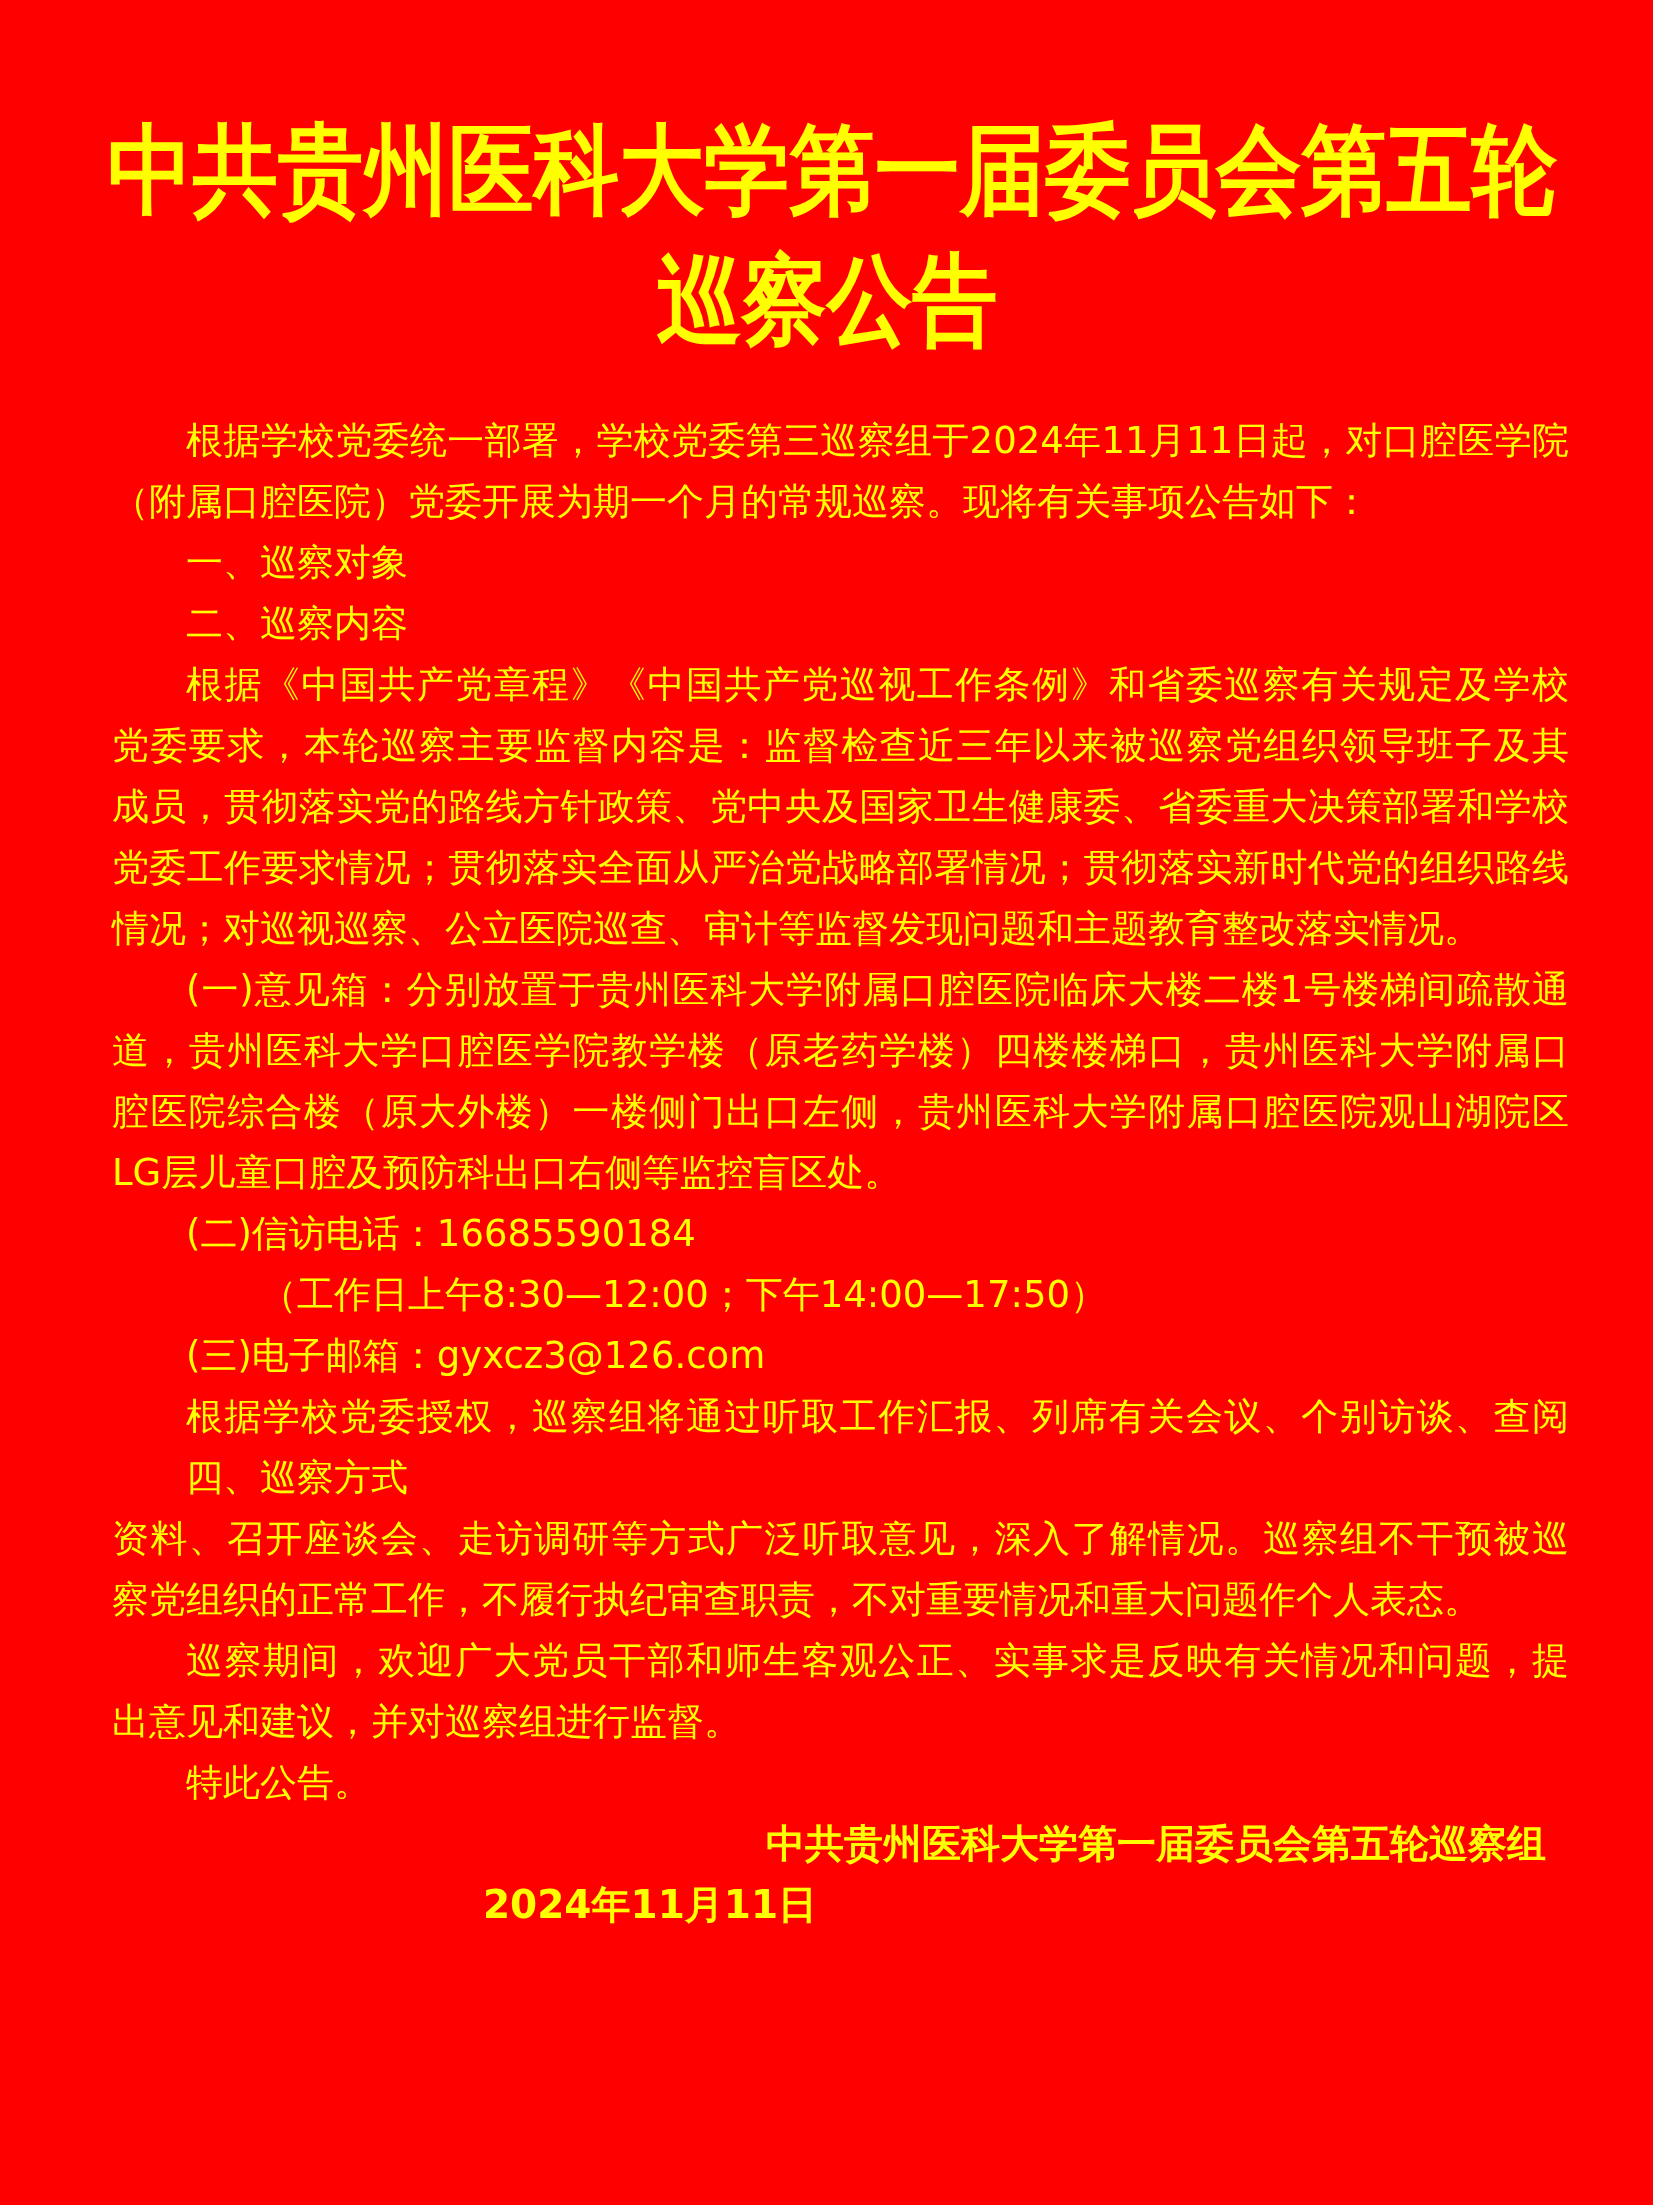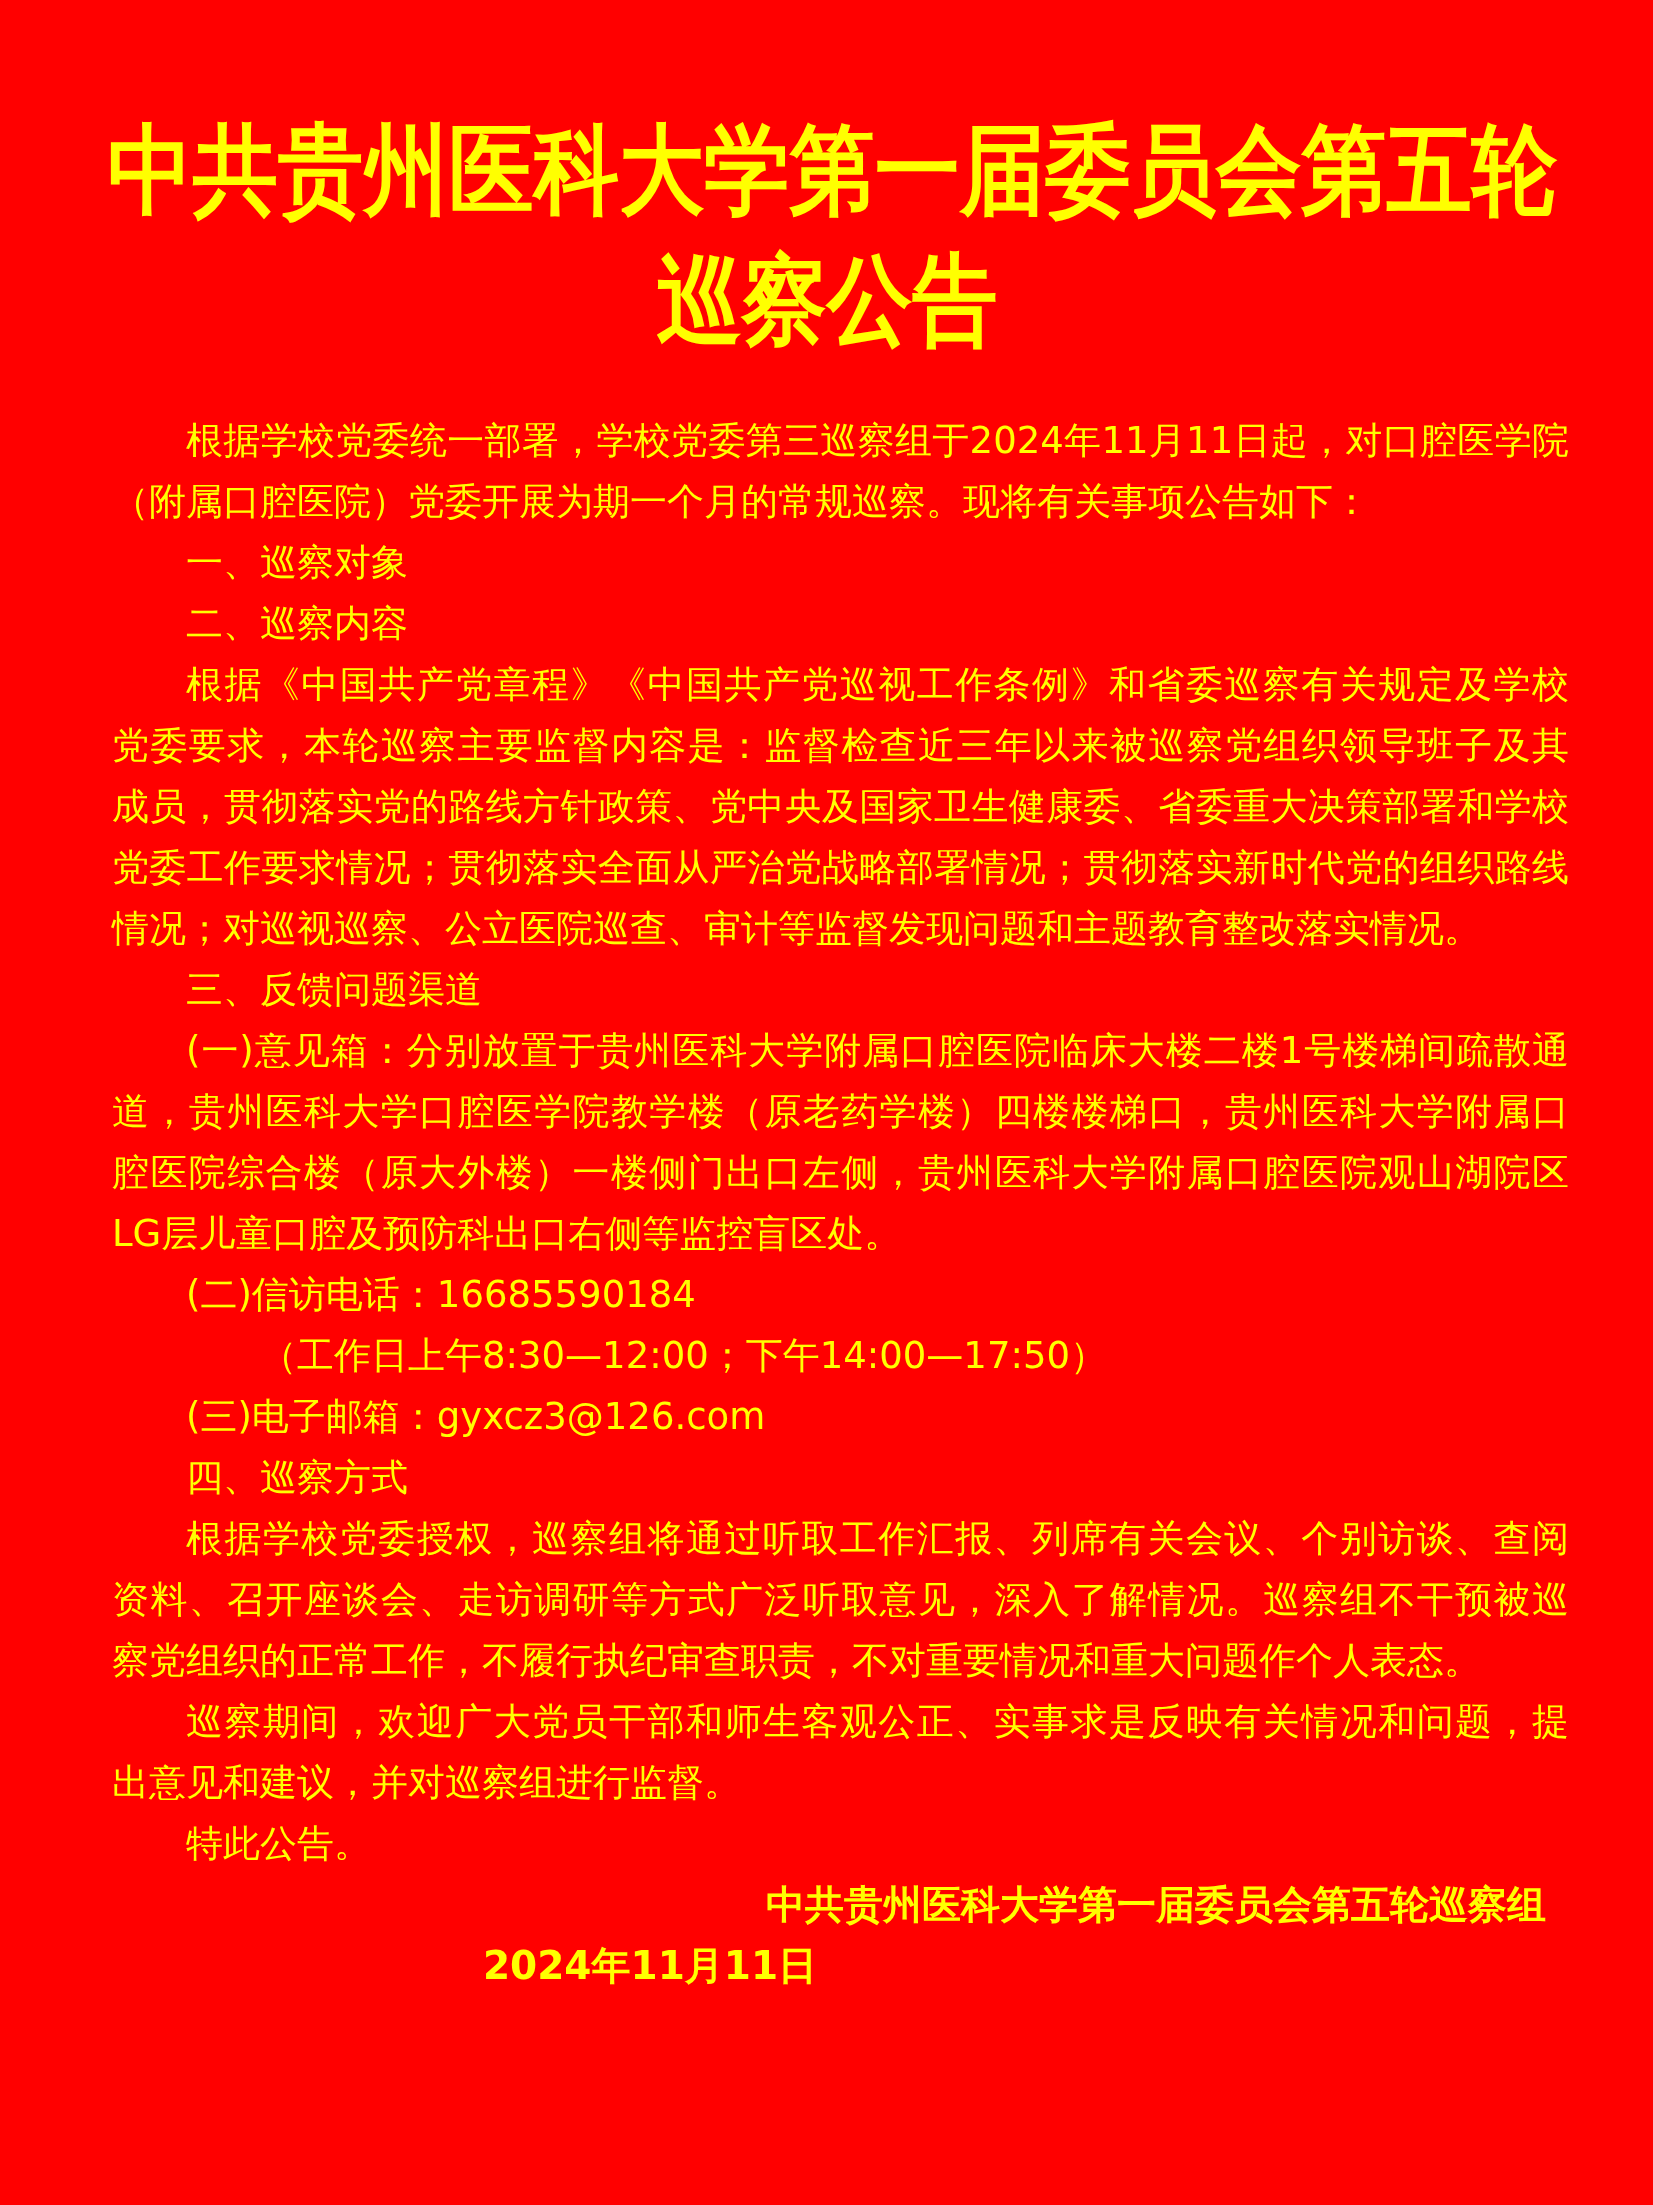--- a/index.html
+++ b/index.html
@@ -76,30 +76,29 @@
   <div class="body-text" id="body-lines">
       <div class="line full ind-2">根据学校党委统一部署，学校党委第三巡察组于2024年11月11日起，对口腔医学院</div>
       <div class="line">（附属口腔医院）党委开展为期一个月的常规巡察。现将有关事项公告如下：</div>
       <div class="line ind-2">一、巡察对象</div>
       <div class="line ind-2">二、巡察内容</div>
       <div class="line full ind-2">根据《中国共产党章程》《中国共产党巡视工作条例》和省委巡察有关规定及学校</div>
       <div class="line full">党委要求，本轮巡察主要监督内容是：监督检查近三年以来被巡察党组织领导班子及其</div>
       <div class="line full">成员，贯彻落实党的路线方针政策、党中央及国家卫生健康委、省委重大决策部署和学校</div>
       <div class="line full">党委工作要求情况；贯彻落实全面从严治党战略部署情况；贯彻落实新时代党的组织路线</div>
       <div class="line">情况；对巡视巡察、公立医院巡查、审计等监督发现问题和主题教育整改落实情况。</div>
-      <div class="line ind-2">三、反馈问题渠道</div>
       <div class="line full ind-2">(一)意见箱：分别放置于贵州医科大学附属口腔医院临床大楼二楼1号楼梯间疏散通</div>
       <div class="line full">道，贵州医科大学口腔医学院教学楼（原老药学楼）四楼楼梯口，贵州医科大学附属口</div>
       <div class="line full">腔医院综合楼（原大外楼）一楼侧门出口左侧，贵州医科大学附属口腔医院观山湖院区</div>
       <div class="line">LG层儿童口腔及预防科出口右侧等监控盲区处。</div>
       <div class="line ind-2">(二)信访电话：16685590184</div>
       <div class="line ind-4">（工作日上午8:30—12:00；下午14:00—17:50）</div>
       <div class="line ind-2">(三)电子邮箱：gyxcz3@126.com</div>
+      <div class="line full ind-2">根据学校党委授权，巡察组将通过听取工作汇报、列席有关会议、个别访谈、查阅</div>
       <div class="line ind-2">四、巡察方式</div>
-      <div class="line full ind-2">根据学校党委授权，巡察组将通过听取工作汇报、列席有关会议、个别访谈、查阅</div>
       <div class="line full">资料、召开座谈会、走访调研等方式广泛听取意见，深入了解情况。巡察组不干预被巡</div>
       <div class="line">察党组织的正常工作，不履行执纪审查职责，不对重要情况和重大问题作个人表态。</div>
       <div class="line full ind-2">巡察期间，欢迎广大党员干部和师生客观公正、实事求是反映有关情况和问题，提</div>
       <div class="line">出意见和建议，并对巡察组进行监督。</div>
       <div class="line ind-2">特此公告。</div>
     </div>
 
   <div class="signature">
     <div class="org">中共贵州医科大学第一届委员会第五轮巡察组</div>
     <div class="date">2024年11月11日</div>

